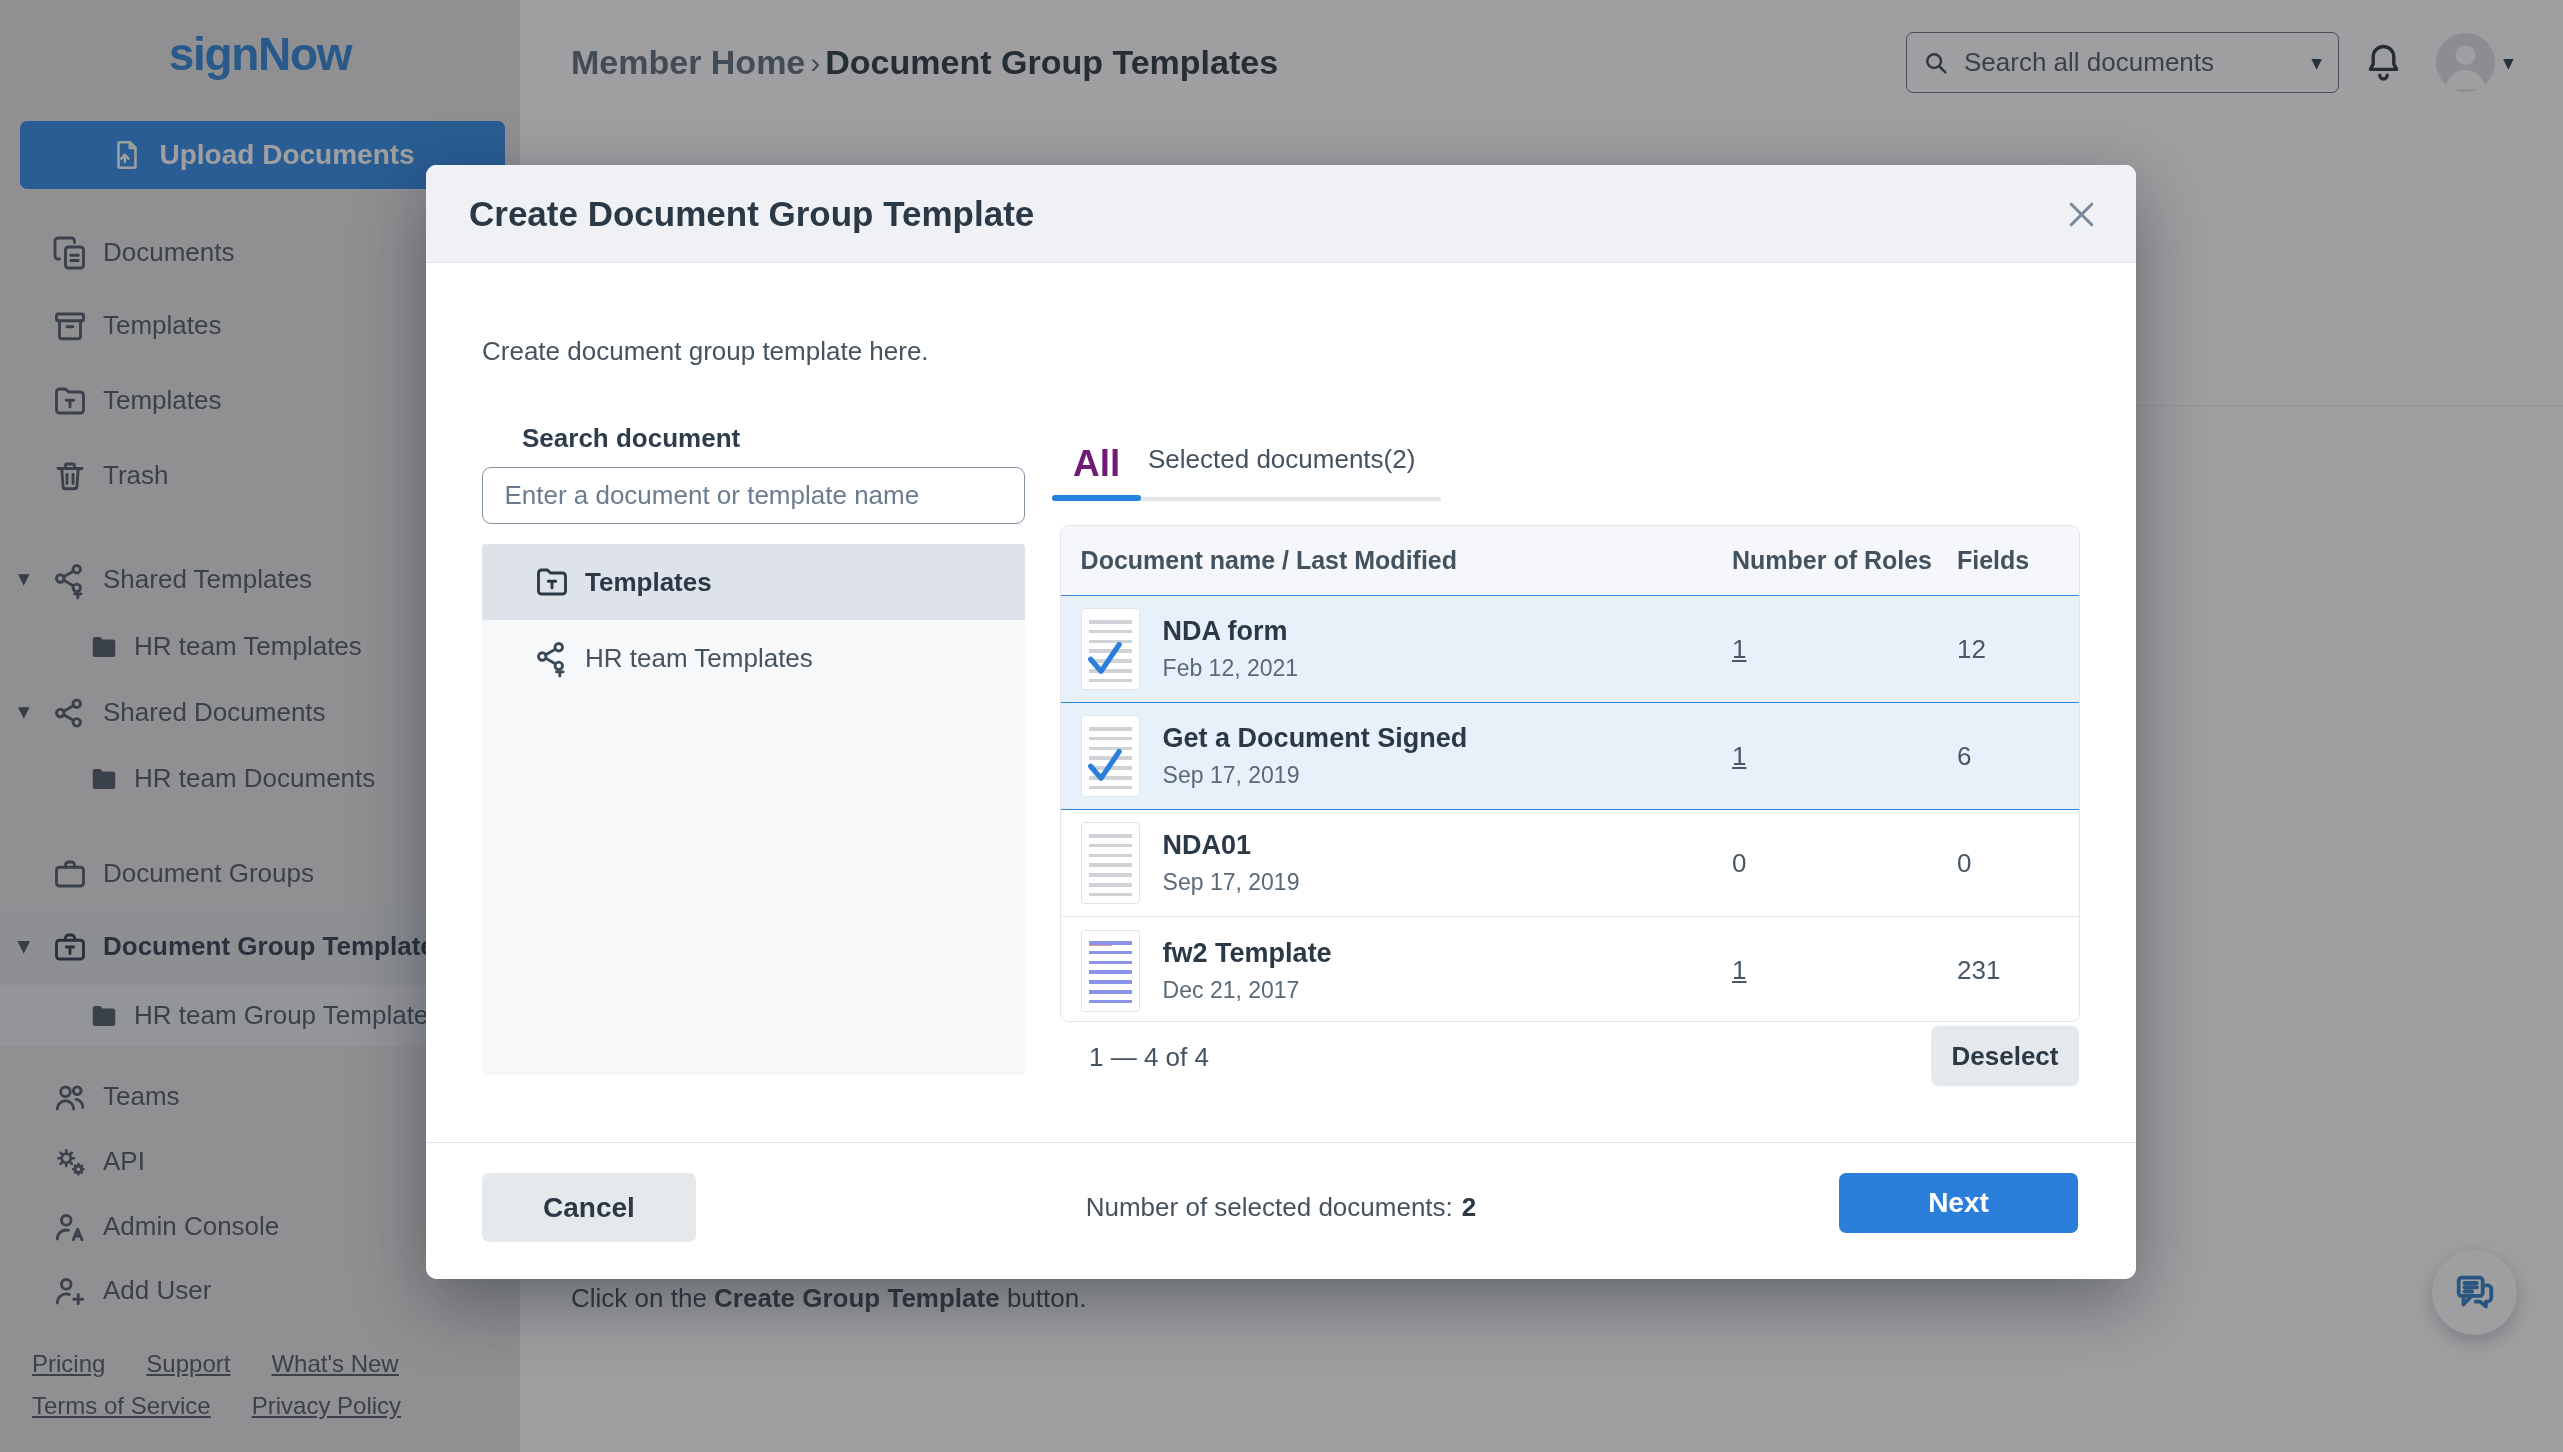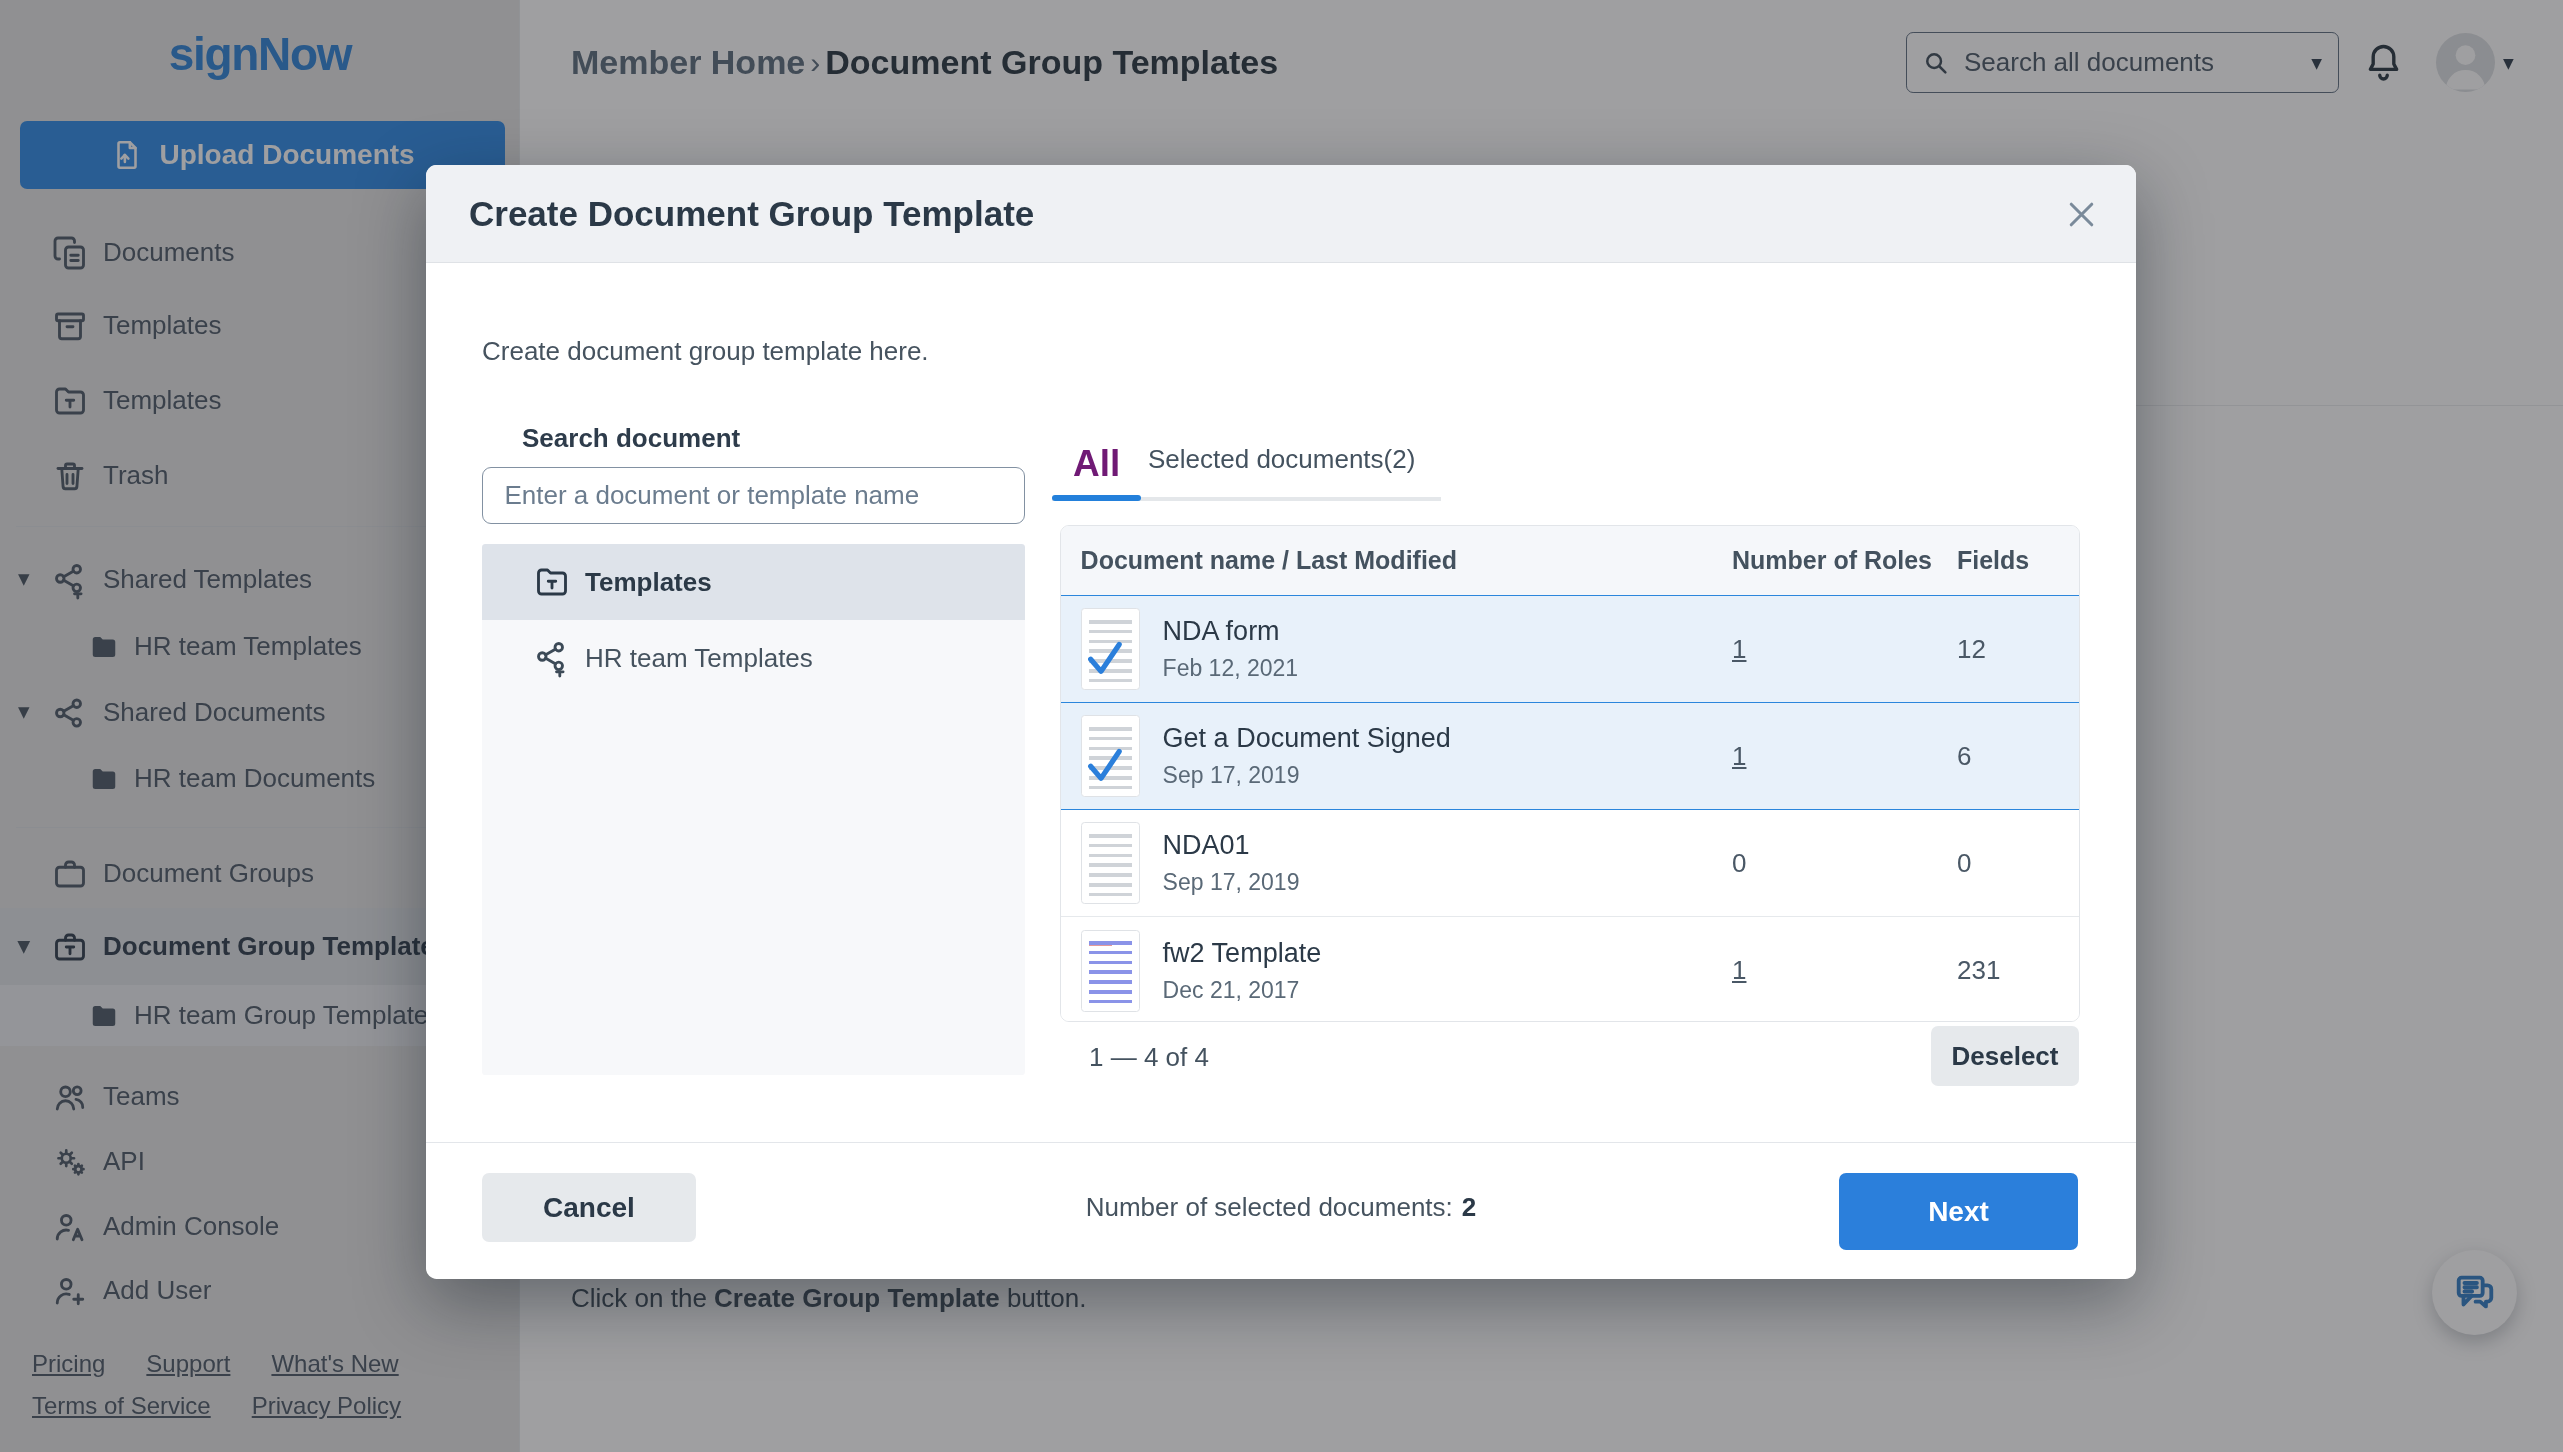--- a/index.html
+++ b/index.html
@@ -78,32 +78,32 @@
   .t-head .c1{padding-left:19.6px;}
   .t-row{height:107px;box-sizing:border-box;display:grid;grid-template-columns:671px 225px 1fr;align-items:center;background:#fff;cursor:pointer;}
   .t-row.selected{background:#e8f1fa;border-bottom:1.8px solid #2b86dc;}
   .t-row.sep{border-bottom:0.9px solid #e6e9ec;}
   .doc-cell{display:flex;align-items:center;gap:23px;padding-left:19.6px;}
   .thumb{position:relative;width:59px;height:82px;background:#fff;border:0.9px solid #dfe2e6;border-radius:3.6px;box-sizing:border-box;overflow:visible;flex:0 0 auto;}
   .thumb .lines{position:absolute;left:7.1px;right:7.1px;top:10.7px;bottom:7.1px;background:repeating-linear-gradient(to bottom,#cfd3d8 0 3.6px,transparent 3.6px 9.8px);}
   .thumb.blue .lines{background:repeating-linear-gradient(to bottom,#8a93e8 0 3.6px,transparent 3.6px 9.8px);}
   .thumb .redbar{position:absolute;left:7.1px;top:10.7px;width:23px;height:4.5px;background:#e49a9a;}
   .thumb .check{position:absolute;left:0px;bottom:9px;width:45px;height:45px;color:#2b7fdb;}
-  .dname{font-weight:normal;font-size:27px;color:#2b3947;}
+  .dname{font-weight:bold;font-size:27px;color:#2b3947;}
   .ddate{font-size:23px;color:#5a6977;margin-top:8px;}
   .roles{font-size:26px;color:#4a5866;}
   .roles.link{text-decoration:underline;cursor:pointer;}
   .fieldsv{font-size:26px;color:#4a5866;}
   .pagination{position:absolute;left:663px;top:877px;font-size:26px;color:#44525f;}
   .deselect-btn{position:absolute;left:1505px;top:861px;width:148px;height:60px;background:#e6e9ec;border-radius:7.1px;font-size:26px;font-weight:bold;color:#2b3947;display:flex;align-items:center;justify-content:center;cursor:pointer;}
   .modal-footer-line{position:absolute;left:0;top:977px;width:1710px;height:0.9px;background:#e3e6ea;}
   .cancel-btn{position:absolute;left:56px;top:1008px;width:214px;height:69px;background:#e6e9ec;border-radius:7.1px;font-size:28px;font-weight:bold;color:#2b3947;display:flex;align-items:center;justify-content:center;cursor:pointer;}
   .sel-count{position:absolute;left:499px;top:1008px;width:712px;height:69px;display:flex;align-items:center;justify-content:center;font-size:26px;color:#46535f;gap:9px;}
   .sel-count b{font-weight:bold;color:#2b3947;}
-  .next-btn{position:absolute;left:1413px;top:1008px;width:239px;height:77px;background:#2b7fdb;border-radius:7.1px;font-size:28px;font-weight:bold;color:#fff;display:flex;align-items:center;justify-content:center;cursor:pointer;}
+  .next-btn{position:absolute;left:1413px;top:1008px;width:239px;height:60px;background:#2b7fdb;border-radius:7.1px;font-size:28px;font-weight:bold;color:#fff;display:flex;align-items:center;justify-content:center;cursor:pointer;}
 </style>
 </head>
 <body>
 
 <div id="screen">
 
   <div class="sidebar">
     <div class="logo">signNow</div>
 
     <div class="upload-btn">

